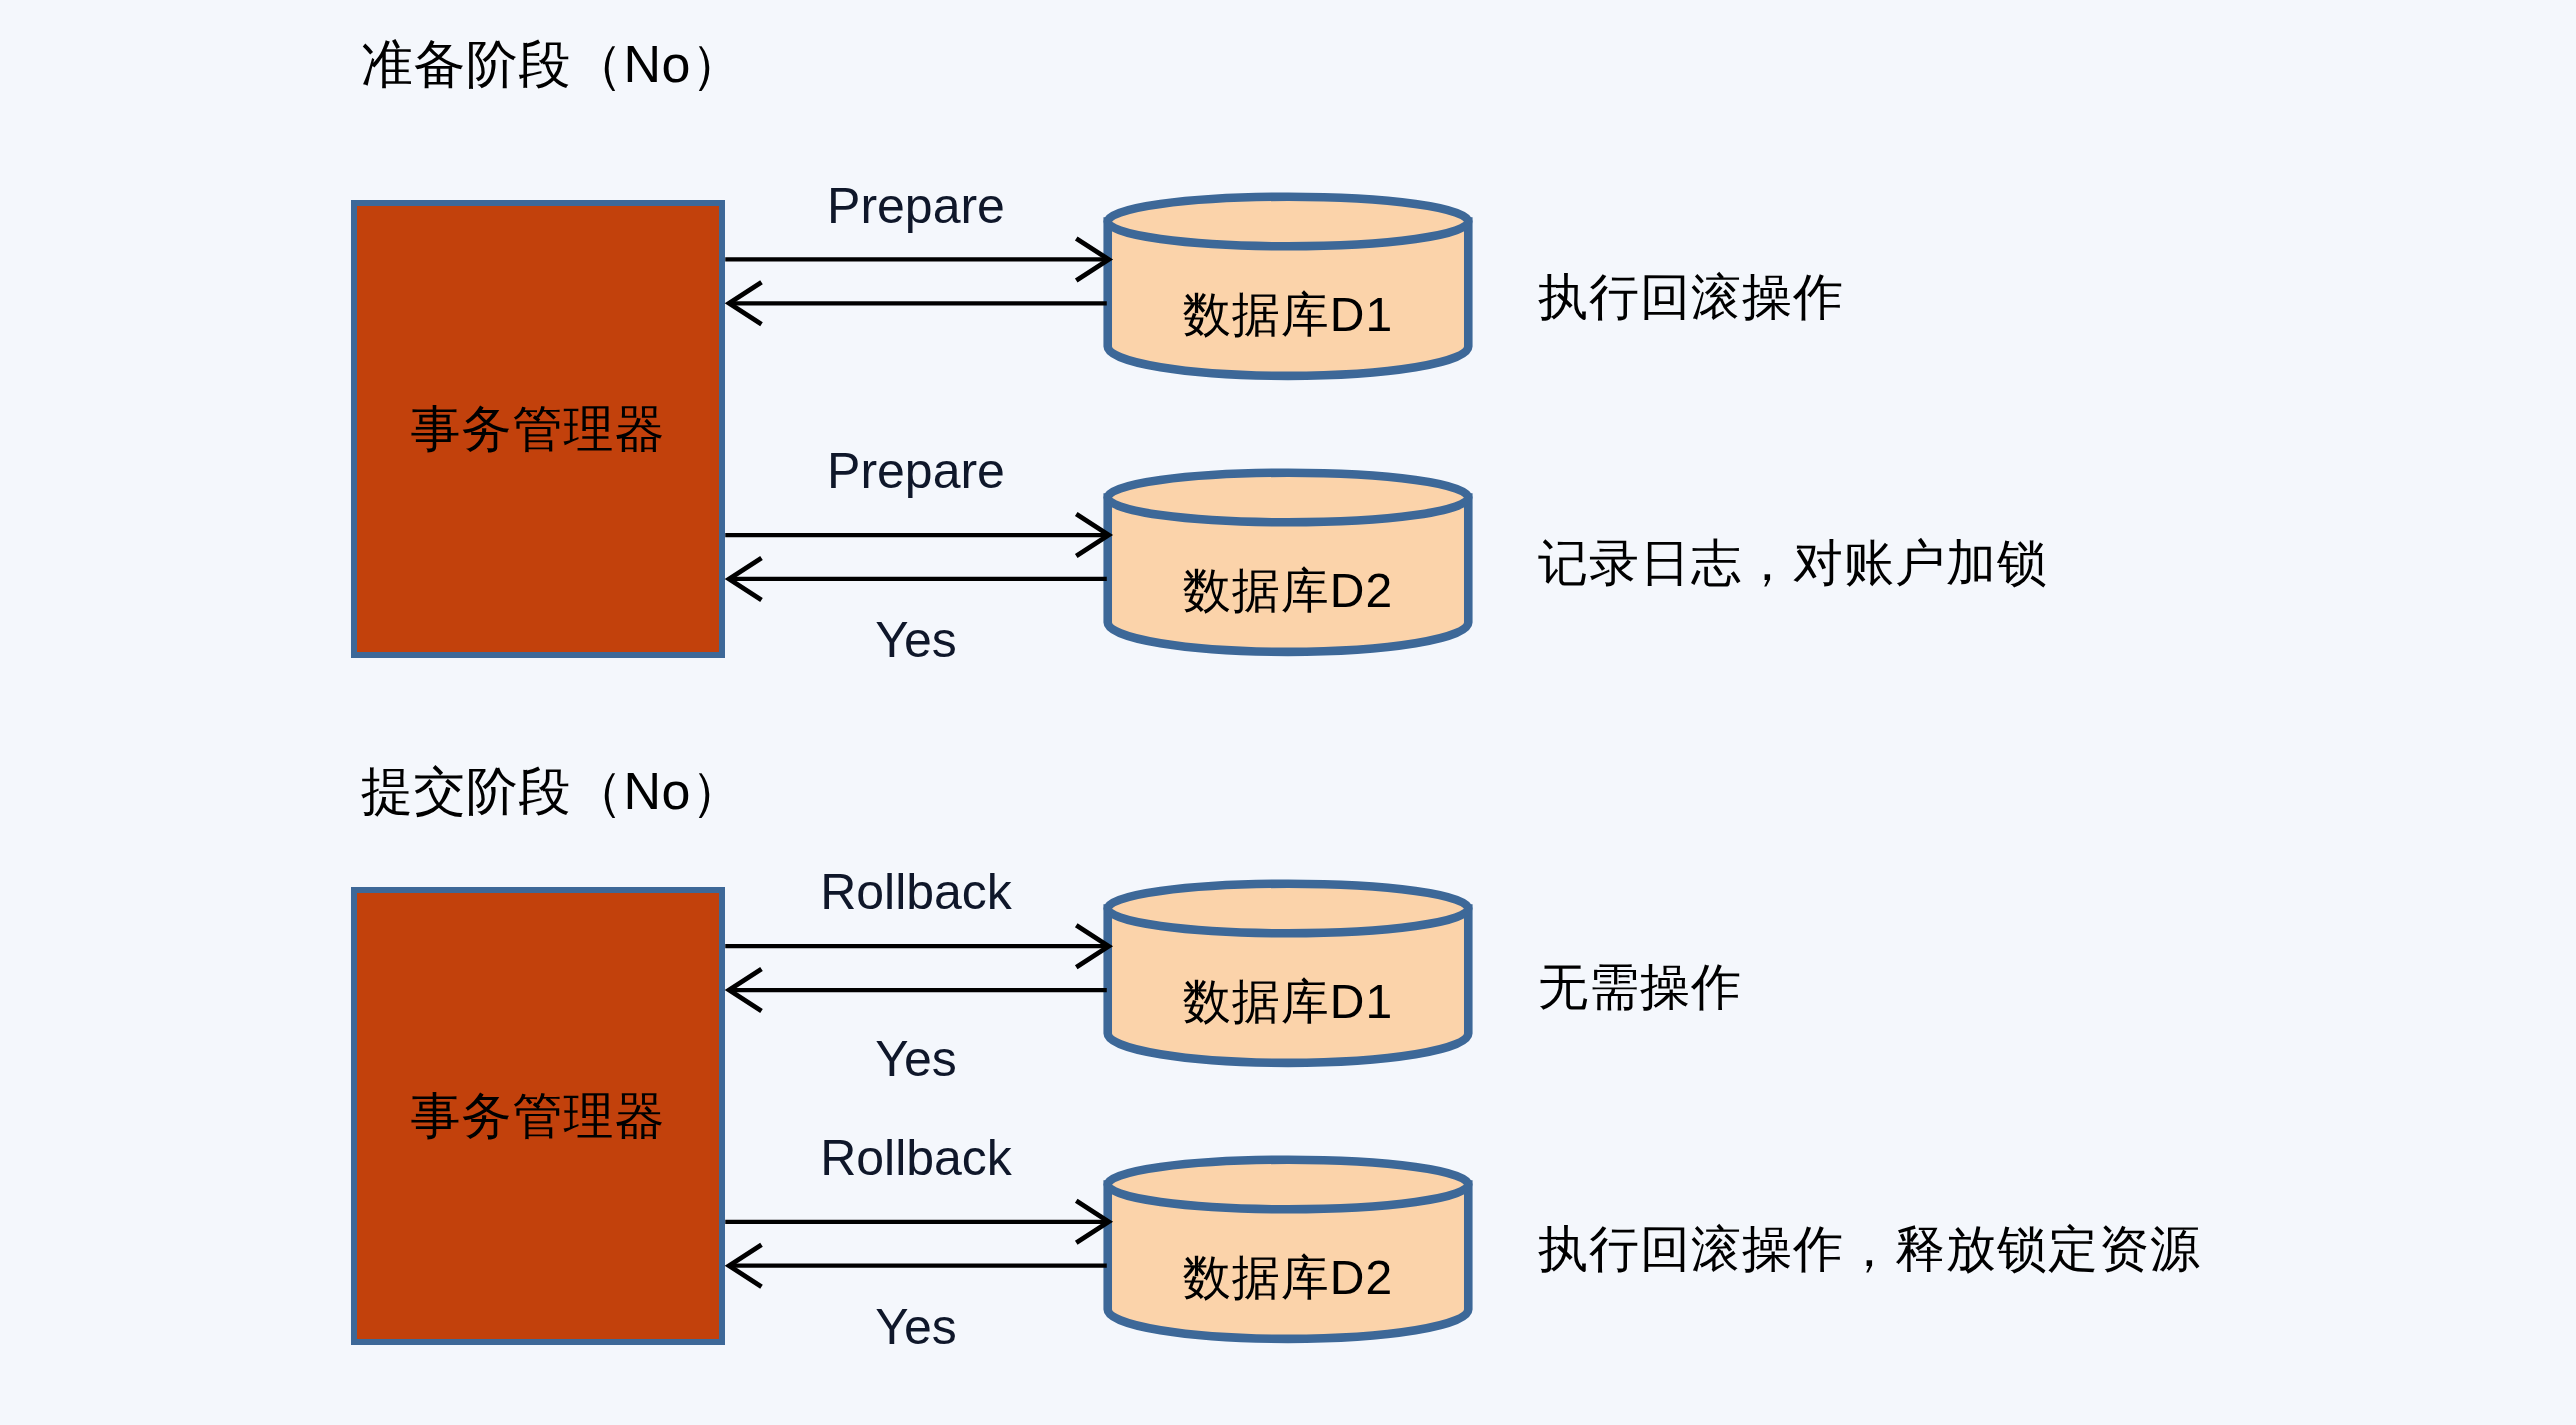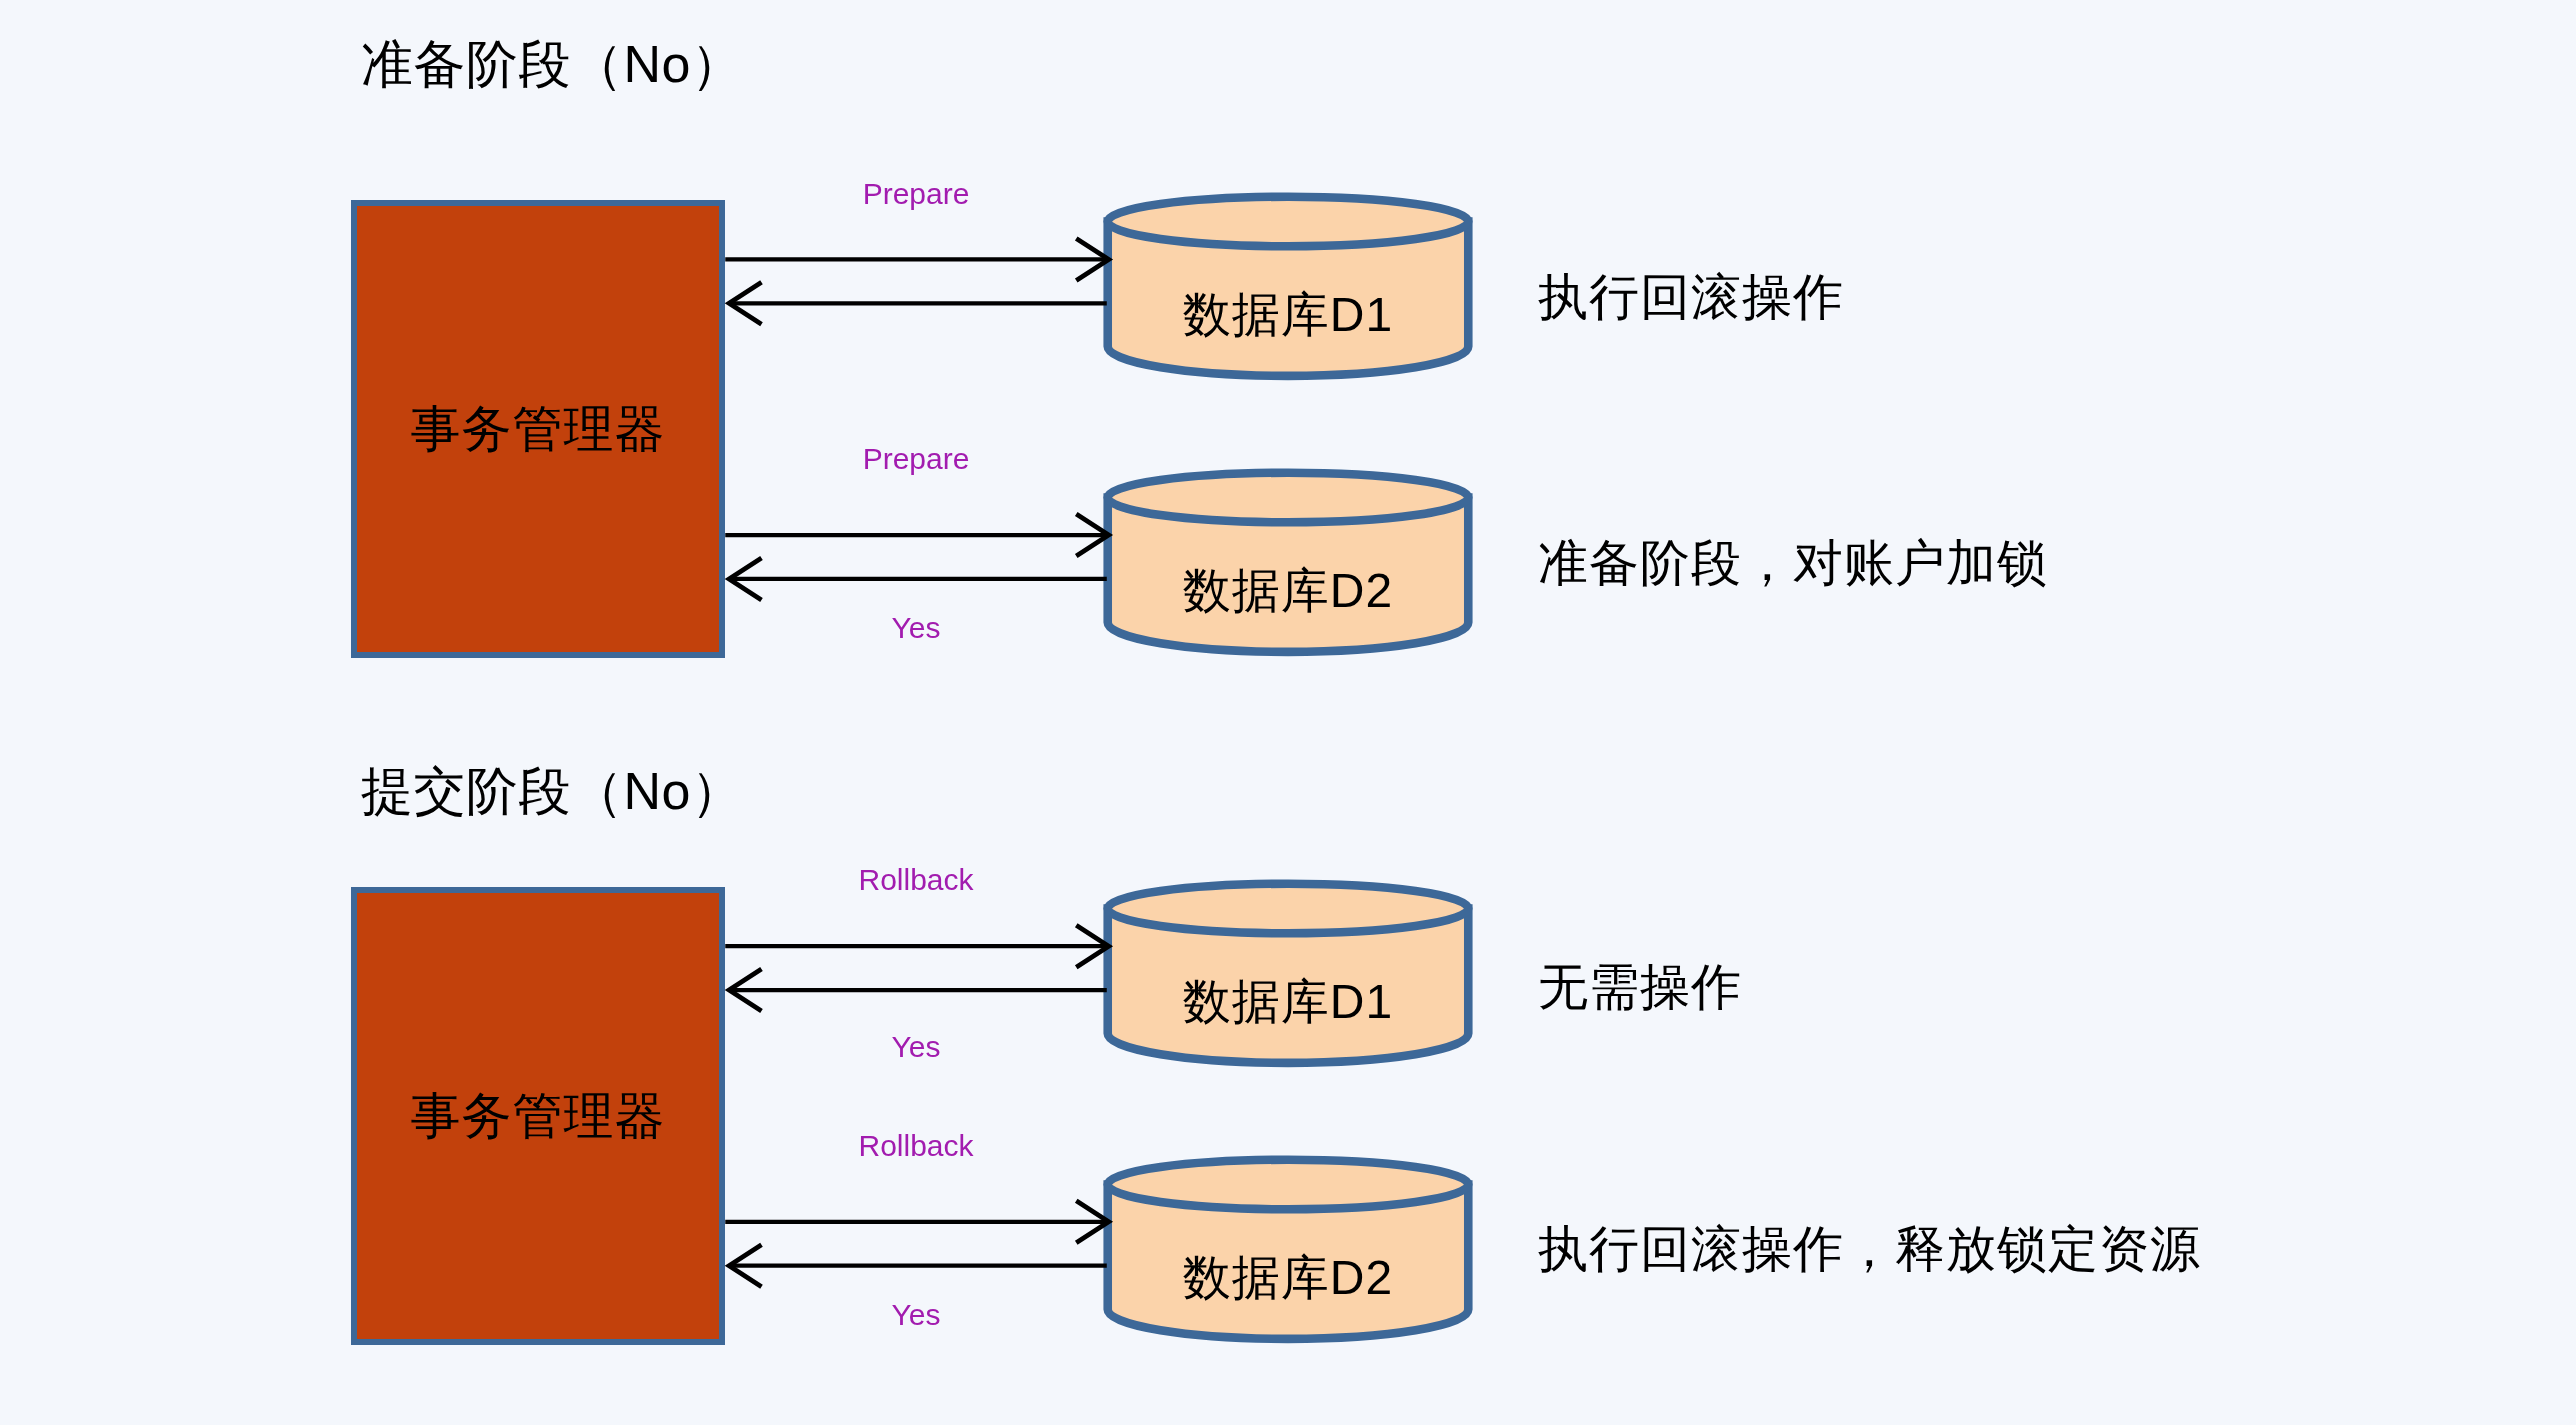--- a/index.html
+++ b/index.html
@@ -87,22 +87,22 @@
     stroke: #000;
     stroke-width: 5;
     fill: none;
     stroke-linecap: butt;
     stroke-linejoin: miter;
   }
 
   
   .edge-label {
     position: absolute;
-    font-size: 30px;
-    color: #a21caf;
+    font-size: 50px;
+    color: #0f172a;
     white-space: nowrap;
     text-align: center;
   }
 
   
   .note {
     position: absolute;
     font-size: 50px;
     color: #000;
     white-space: nowrap;
@@ -134,21 +134,21 @@
       <ellipse cx="195" cy="32" rx="189" ry="26" fill="#fbd3aa" stroke="#3d6898" stroke-width="9"></ellipse>
     </svg>
     <div class="db-label" style="top:92px;">数据库D2</div>
   </div>
 
   <div class="edge-label" style="left:725px; top:177px; width:382px;">Prepare</div>
   <div class="edge-label" style="left:725px; top:442px; width:382px;">Prepare</div>
   <div class="edge-label" style="left:725px; top:611px; width:382px;">Yes</div>
 
   <div class="note" style="left:1538px; top:264px;">执行回滚操作</div>
-  <div class="note" style="left:1538px; top:530px;">准备阶段，对账户加锁</div>
+  <div class="note" style="left:1538px; top:530px;">记录日志，对账户加锁</div>
 
   <div class="phase-title" style="left:361px; top:763px;">提交阶段（No）</div>
 
   <div class="tm-box" style="left:351px; top:887px; width:374px; height:458px;">
     <span class="tm-label">事务管理器</span>
   </div>
 
   <div class="db-cyl" style="left:1102px; top:878px;">
     <svg width="372" height="186" viewBox="0 0 390 195">
       <path d="M6 32 L6 163 A184 30 0 0 0 384 163 L384 32 Z" fill="#fbd3aa" stroke="#3d6898" stroke-width="9"></path>

